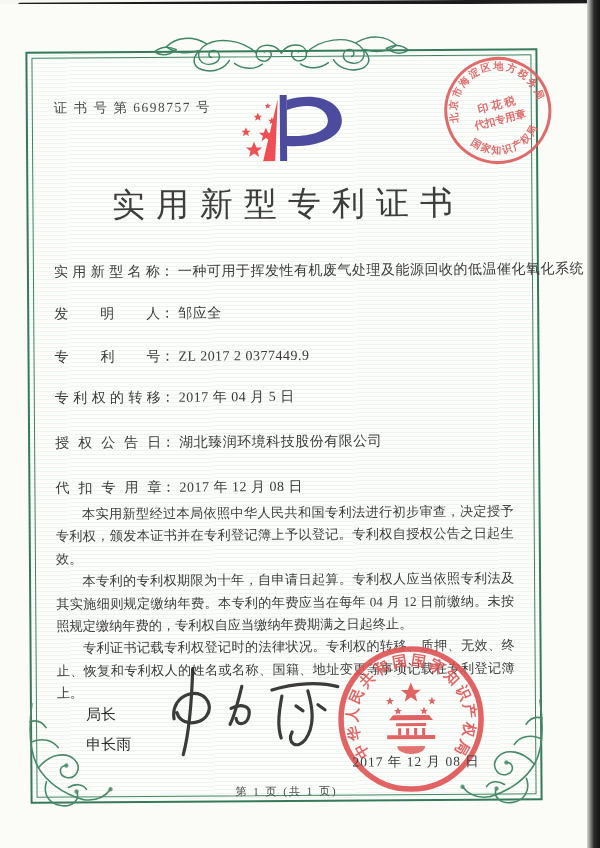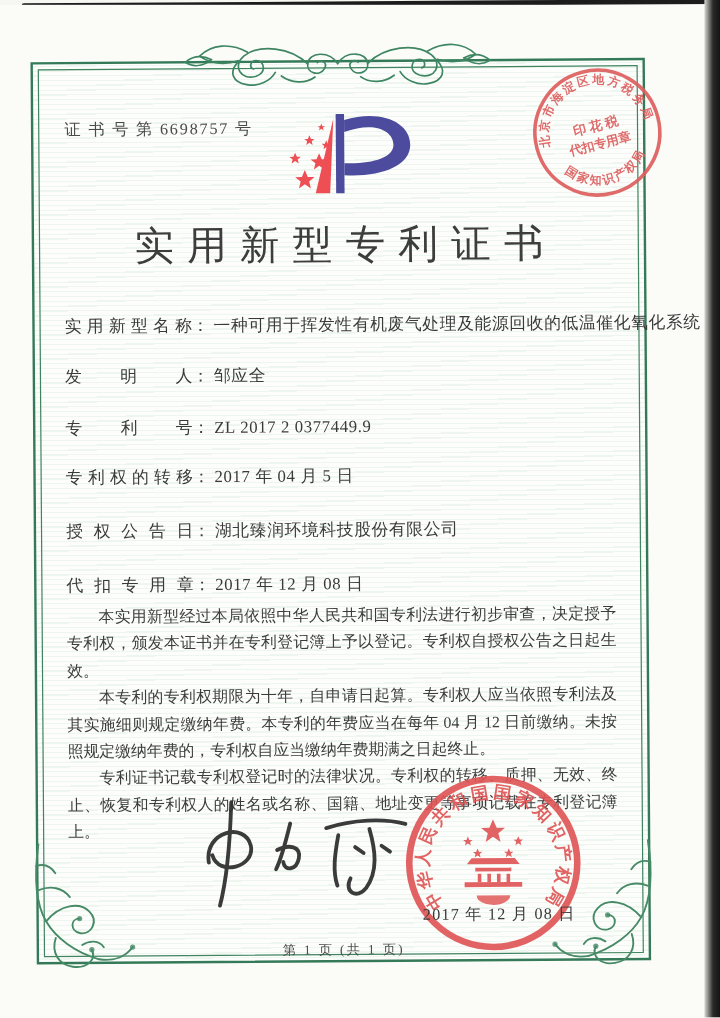--- a/index.html
+++ b/index.html
@@ -184,20 +184,24 @@
       <span class="lbl">代扣专用章</span><span class="colon">：</span><span class="val">2017 年 12 月 08 日</span>
     </div>
   </div>
 
   <div class="body-text">
     <p>本实用新型经过本局依照中华人民共和国专利法进行初步审查，决定授予专利权，颁发本证书并在专利登记簿上予以登记。专利权自授权公告之日起生效。</p>
     <p>本专利的专利权期限为十年，自申请日起算。专利权人应当依照专利法及其实施细则规定缴纳年费。本专利的年费应当在每年 04 月 12 日前缴纳。未按照规定缴纳年费的，专利权自应当缴纳年费期满之日起终止。</p>
     <p>专利证书记载专利权登记时的法律状况。专利权的转移、质押、无效、终止、恢复和专利权人的姓名或名称、国籍、地址变更等事项记载在专利登记簿上。</p>
   </div>
 
+  <div class="signer">
+    <div>局长</div>
+    <div>申长雨</div>
+  </div>
 
   <svg class="signature" width="210" height="100" viewBox="0 0 210 100">
     <g stroke="#2b2b2b" stroke-width="3.2" fill="none" stroke-linecap="round" stroke-linejoin="round" opacity="0.92">
       <path d="M26,60 C22,34 56,26 61,46 C65,64 34,72 29,54"></path>
       <path d="M45,10 C44,38 42,70 35,96"></path>
       <path d="M94,28 C90,44 87,56 82,66"></path>
       <path d="M83,50 C93,45 103,47 101,57 C99,67 89,68 88,60"></path>
       <path d="M124,32 C146,25 172,24 190,29"></path>
       <path d="M134,38 C131,54 129,68 133,80"></path>
       <path d="M160,33 C165,51 167,68 157,82 C149,92 138,85 144,74"></path>

